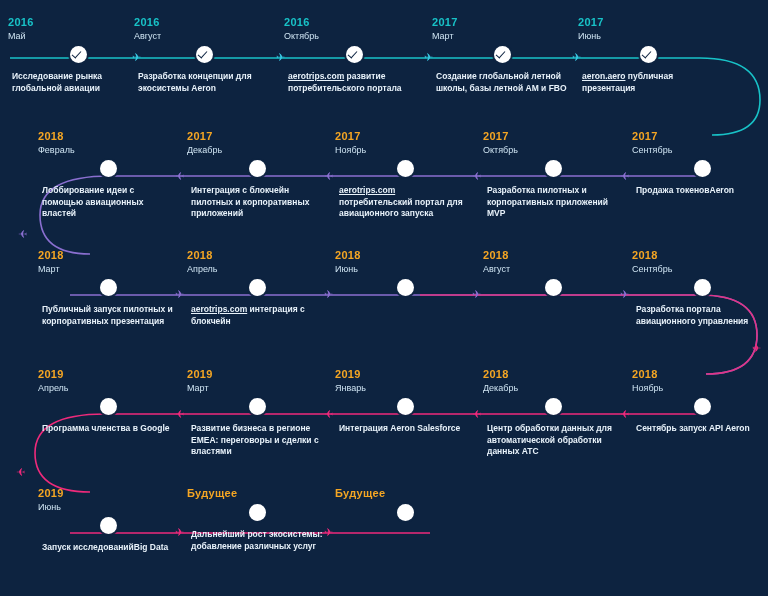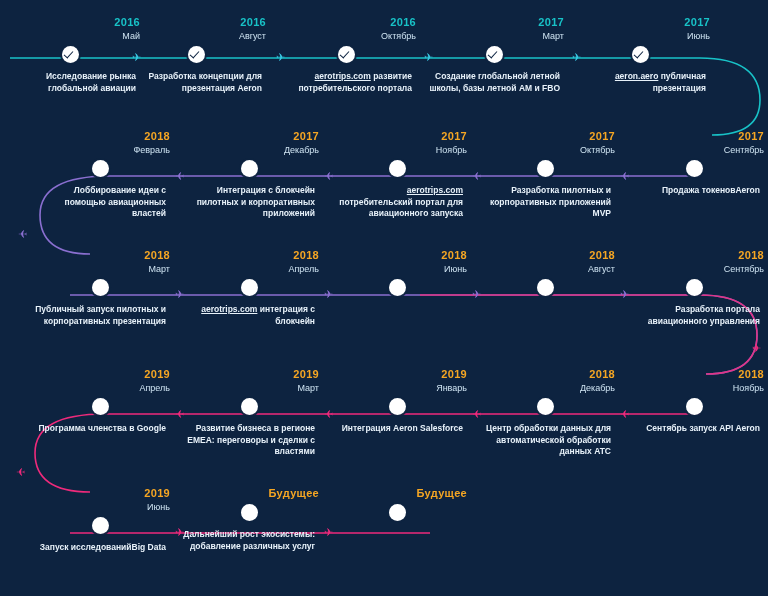--- a/index.html
+++ b/index.html
@@ -25,21 +25,22 @@
     position: absolute;
     left: 0; top: 0;
     width: 768px;
     height: 596px;
     pointer-events: none;
   }
   .node {
     position: absolute;
     width: 140px;
     margin-left: -70px;
-    text-align: right;
+    text-align: left;
+    padding-left: 8px;
   }
   .node .year {
     font-size: 11px;
     font-weight: bold;
     letter-spacing: 0.3px;
     line-height: 13px;
   }
   .node .month {
     font-size: 9px;
     color: #cfe4f2;
@@ -110,21 +111,21 @@
       <div class="node" style="left: 70px; top: 16px;">
         <div class="year" style="color: rgb(24, 194, 199);">2016</div>
         <div class="month">Май</div>
         <div class="dot check"></div>
         <div class="desc">Исследование рынка глобальной авиации</div>
       </div>
       <div class="node" style="left: 196px; top: 16px;">
         <div class="year" style="color: rgb(24, 194, 199);">2016</div>
         <div class="month">Август</div>
         <div class="dot check"></div>
-        <div class="desc">Разработка концепции для презентация Aeron</div>
+        <div class="desc">Разработка концепции для экосистемы Aeron</div>
       </div>
       <div class="node" style="left: 346px; top: 16px;">
         <div class="year" style="color: rgb(24, 194, 199);">2016</div>
         <div class="month">Октябрь</div>
         <div class="dot check"></div>
         <div class="desc"><span class="lnk">aerotrips.com</span> развитие потребительского портала</div>
       </div>
       <div class="node" style="left: 494px; top: 16px;">
         <div class="year" style="color: rgb(24, 194, 199);">2017</div>
         <div class="month">Март</div>

